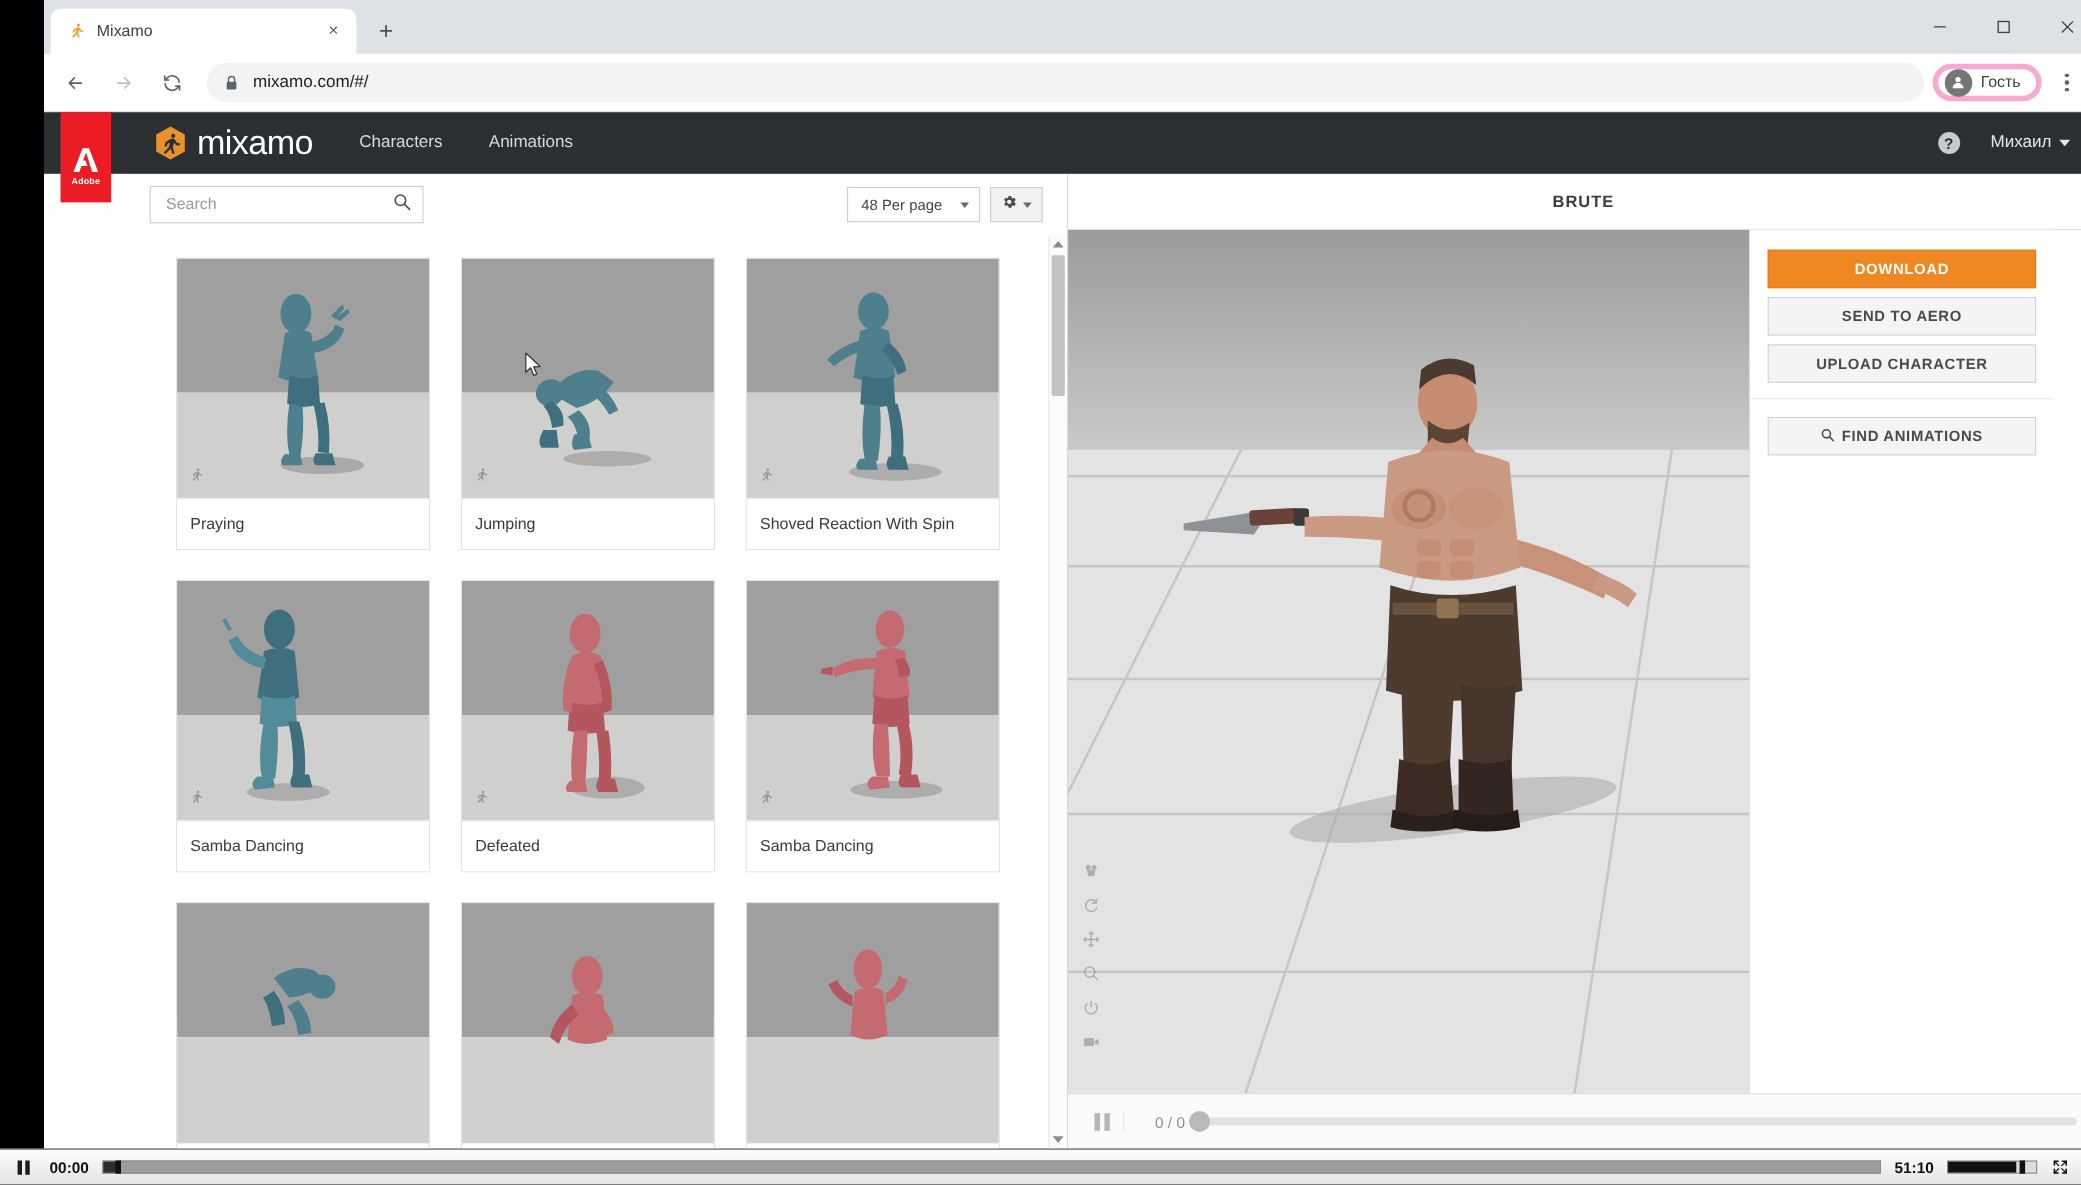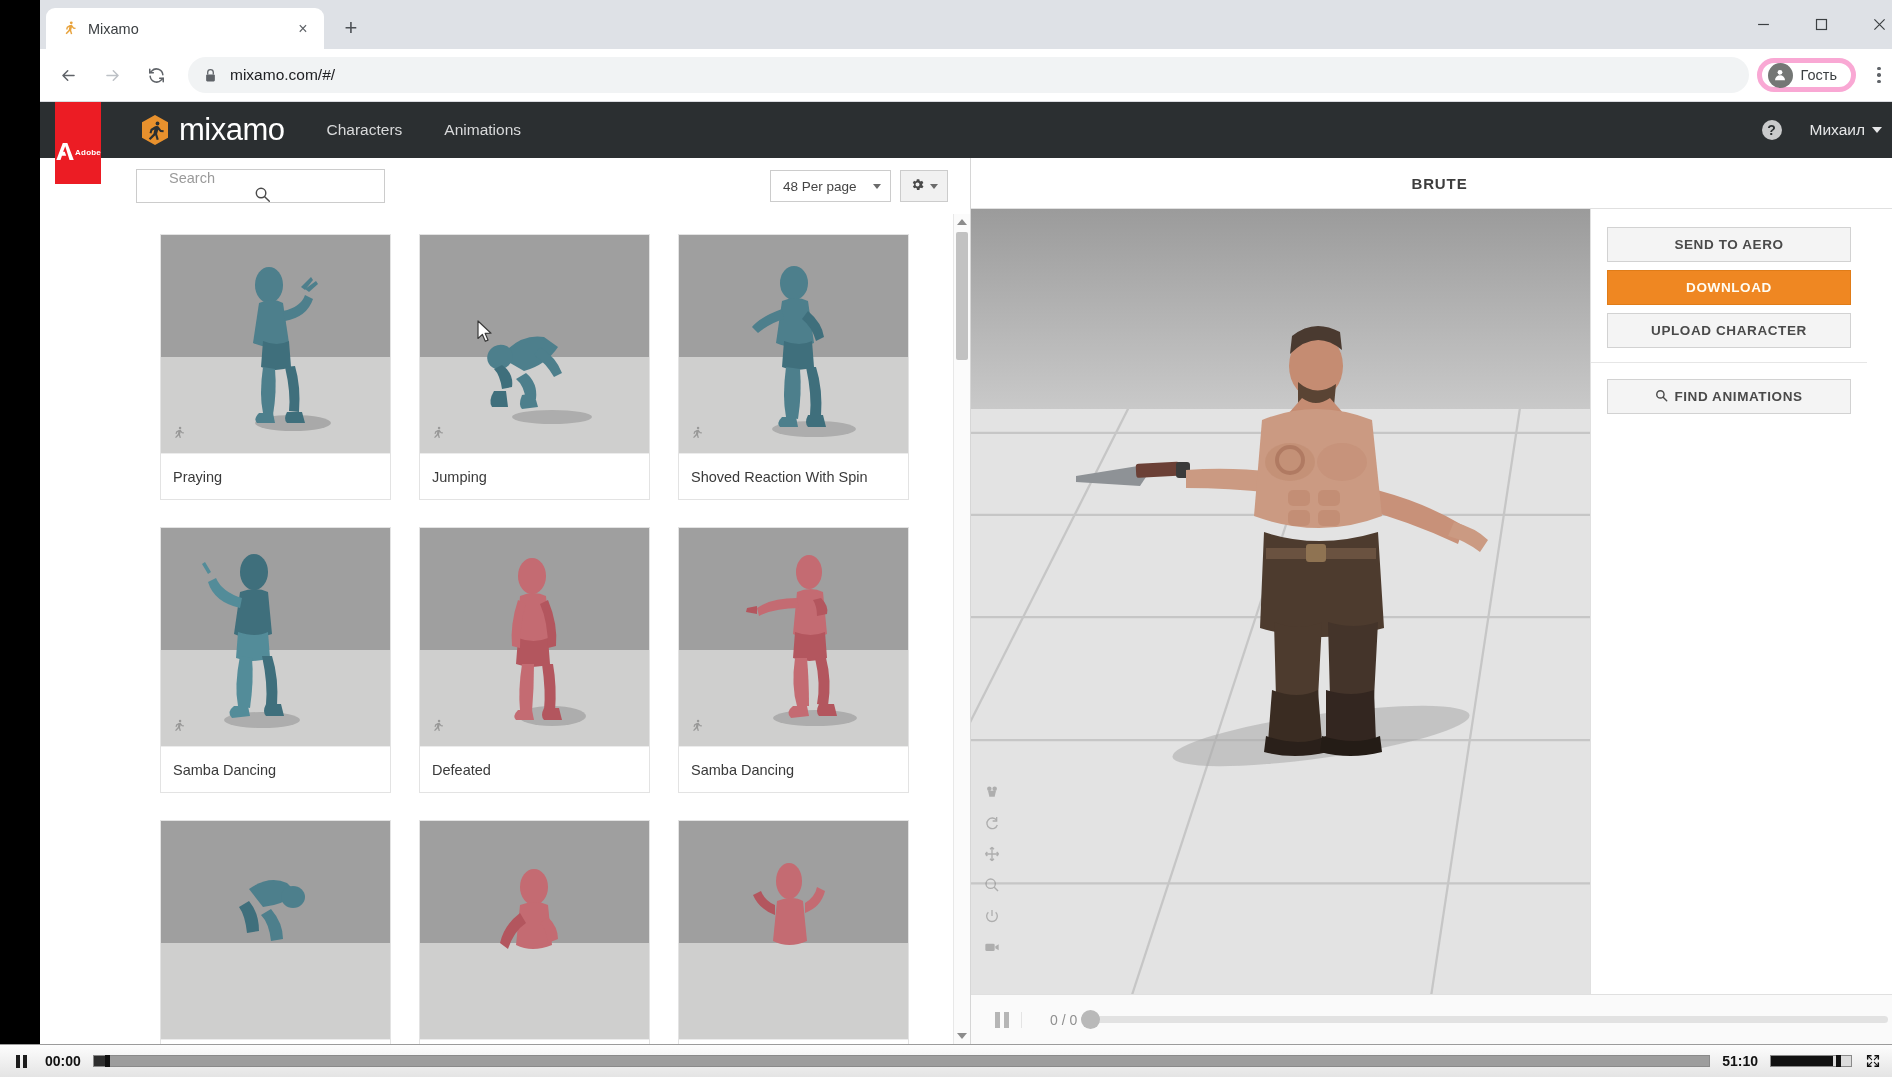--- a/index.html
+++ b/index.html
@@ -93,21 +93,21 @@
   
   .page { position: relative; height: 942px; background: #fff; }
 
   
   .mx-header {
     height: 56px; background: #2b2f31; display: flex; align-items: center;
     position: relative; z-index: 5;
   }
   .adobe-logo {
     position: absolute; left: 15px; top: 0; width: 46px; height: 82px;
-    background: #ec1c24; display: flex; 
+    background: #ec1c24; display: flex; flex-direction: column;
     align-items: center; justify-content: center; padding-top: 16px; z-index: 6;
   }
   .adobe-a { width: 26px; height: 25px; }
   .adobe-word { color: #fff; font-size: 8px; font-weight: bold; margin-top: 2px; letter-spacing: .2px; }
   .mx-logo-wrap { display: flex; align-items: center; margin-left: 100px; }
   .mx-hex { width: 30px; height: 32px; margin-right: 9px; }
   .mx-word { color: #fff; font-size: 31px; letter-spacing: -0.5px; font-weight: 400; }
   .mx-nav { display: flex; align-items: center; margin-left: 42px; gap: 42px; }
   .mx-nav a { color: #d8d9da; font-size: 15.5px; text-decoration: none; }
   .mx-right { position: absolute; right: 26px; display: flex; align-items: center; gap: 28px; }
@@ -123,21 +123,21 @@
   .mx-body { display: flex; height: 886px; }
 
   
   .left-panel { width: 931px; position: relative; background: #fff; border-right: 1px solid #d6d6d6; }
   .toolbar {
     height: 56px; display: flex; align-items: center; padding: 0 22px 0 96px;
     background: #fff; position: relative;
   }
   .search-box {
     width: 249px; height: 34px; border: 1px solid #ccc; background: #fff;
-    display: flex; align-items: center; padding: 0 10px 0 14px; flex-direction: column;
+    display: flex; align-items: center; padding: 0 10px 0 14px;
   }
   .search-box input {
     flex: 1; border: none; outline: none; font-size: 14.5px; color: #555;
     font-family: "Liberation Sans", sans-serif; background: transparent;
   }
   .search-box input::placeholder { color: #9a9a9a; }
   .toolbar-right { margin-left: auto; display: flex; align-items: center; gap: 9px; }
   .perpage {
     width: 121px; height: 32px; border: 1px solid #ccc; background: #fff;
     display: flex; align-items: center; justify-content: space-between;
@@ -755,22 +755,22 @@
                 <span>
                   <svg width="16" height="16" viewBox="0 0 24 24" fill="#6f6f6f">
                       <rect x="2" y="7" width="14" height="11" rx="2"></rect>
                       <path d="M17 11l5-3v9l-5-3z"></path>
                     </svg>
                 </span>
               </div>
             </div>
 
             <div class="sidebar">
+              <button class="side-btn primary">DOWNLOAD</button>
               <button class="side-btn">SEND TO AERO</button>
-              <button class="side-btn primary">DOWNLOAD</button>
               <button class="side-btn">UPLOAD CHARACTER</button>
               <div class="side-sep"></div>
               <button class="side-btn">
                 <span>
                   <svg width="13" height="13" viewBox="0 0 20 20" fill="none" stroke="#4a4a4a" stroke-width="2.2">
                       <circle cx="8.3" cy="8.3" r="5.6"></circle>
                       <path d="M12.6 12.6 18 18" stroke-linecap="round"></path>
                     </svg>
                 </span>
                 <span>FIND ANIMATIONS</span>

